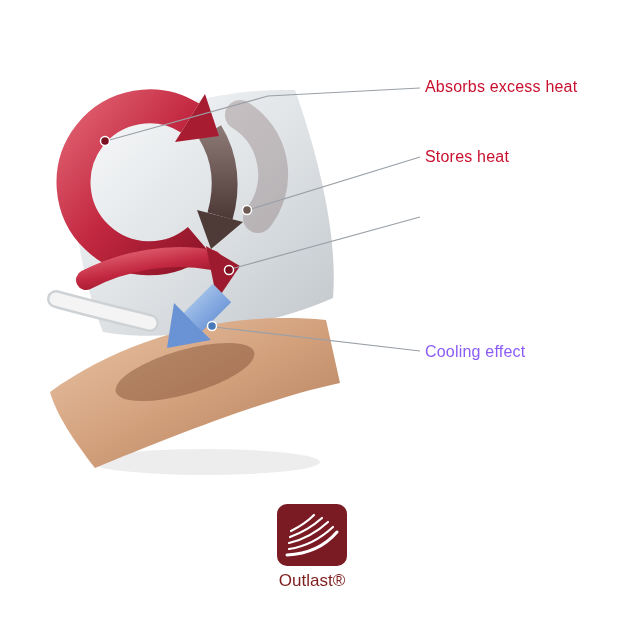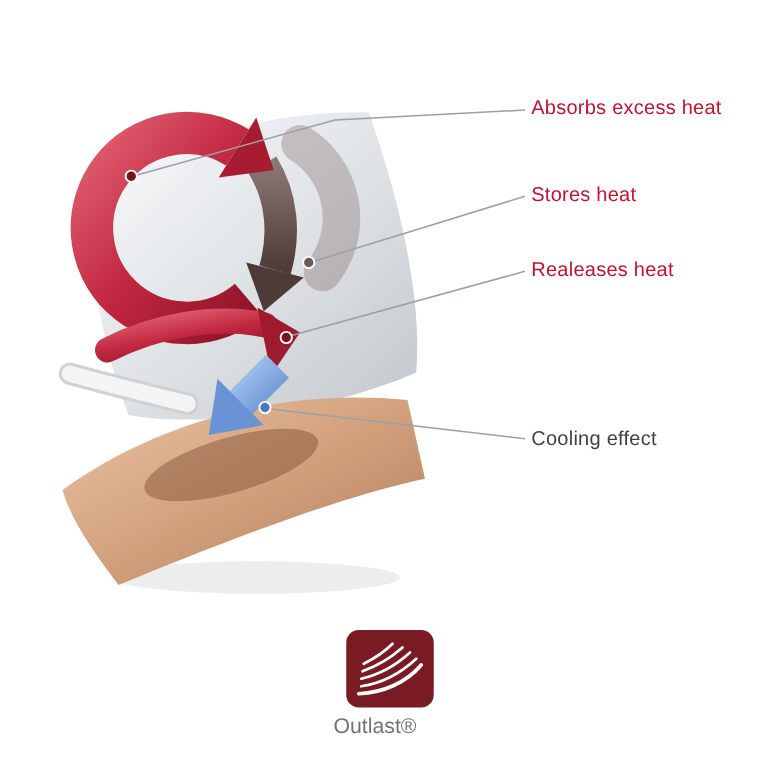--- a/index.html
+++ b/index.html
@@ -3,29 +3,29 @@
 <meta charset="utf-8">
 <style>
   html,body{margin:0;padding:0;background:#ffffff;}
   #stage{
     position:relative;width:625px;height:625px;background:#ffffff;overflow:hidden;
     font-family:"Liberation Sans", sans-serif;
   }
   #art{position:absolute;left:0;top:0;}
   .label{position:absolute;font-size:16px;font-weight:400;white-space:nowrap;letter-spacing:.2px;}
   .label-heat{color:#C8102E;}
-  .label-cool{color:#404040;}
+  .label-cool{color:#8b5cf6;}
   .logo-box{
     position:absolute;left:277px;top:504px;width:70px;height:62px;
     background:#7A1B24;border-radius:10px;
   }
   .logo-box svg{position:absolute;left:0;top:0;}
   .brand{
-    position:absolute;left:250px;top:571px;width:100px;text-align:center;
-    font-size:17px;color:#737373;font-weight:400;
+    position:absolute;left:262px;top:571px;width:100px;text-align:center;
+    font-size:17px;color:#7f1d1d;font-weight:400;
   }
 </style>
 </head>
 <body>
 
 <div id="stage">
 
   <svg id="art" width="625" height="625" viewBox="0 0 625 625">
     <defs>
       <linearGradient id="sheetGrad" x1="0" y1="0" x2="1" y2="1">
@@ -84,21 +84,20 @@
     </g>
 
     <circle cx="105" cy="141" r="4.5" fill="#7A1020" stroke="#ffffff" stroke-width="1.5"></circle>
     <circle cx="247" cy="210" r="4.5" fill="#6E5A55" stroke="#ffffff" stroke-width="1.5"></circle>
     <circle cx="229" cy="270" r="4.5" fill="#7A1020" stroke="#ffffff" stroke-width="1.5"></circle>
     <circle cx="212" cy="326" r="4.5" fill="#4A79B8" stroke="#ffffff" stroke-width="1.5"></circle>
   </svg>
 
   <div class="label label-heat" style="left:425px;top:78px;">Absorbs excess heat</div>
   <div class="label label-heat" style="left:425px;top:148px;text-align:center;">Stores heat</div>
-  <div class="label label-heat" style="left:425px;top:208px;">Realeases heat</div>
   <div class="label label-cool" style="left:425px;top:343px;">Cooling effect</div>
 
   <div class="logo-box">
     <svg width="70" height="62" viewBox="0 0 70 62">
       <g fill="none" stroke="#ffffff" stroke-linecap="round">
         <path stroke-width="3" d="M 10,51 C 30,50 48,42 60,28"></path>
         <path stroke-width="2.2" d="M 12,45 C 26,43 42,36 56,23"></path>
         <path stroke-width="2.2" d="M 12,39 C 25,36 39,29 51,18"></path>
         <path stroke-width="2.2" d="M 13,33 C 24,29 35,23 45,14"></path>
         <path stroke-width="2.2" d="M 14,27 C 22,23 30,18 37,11"></path>

